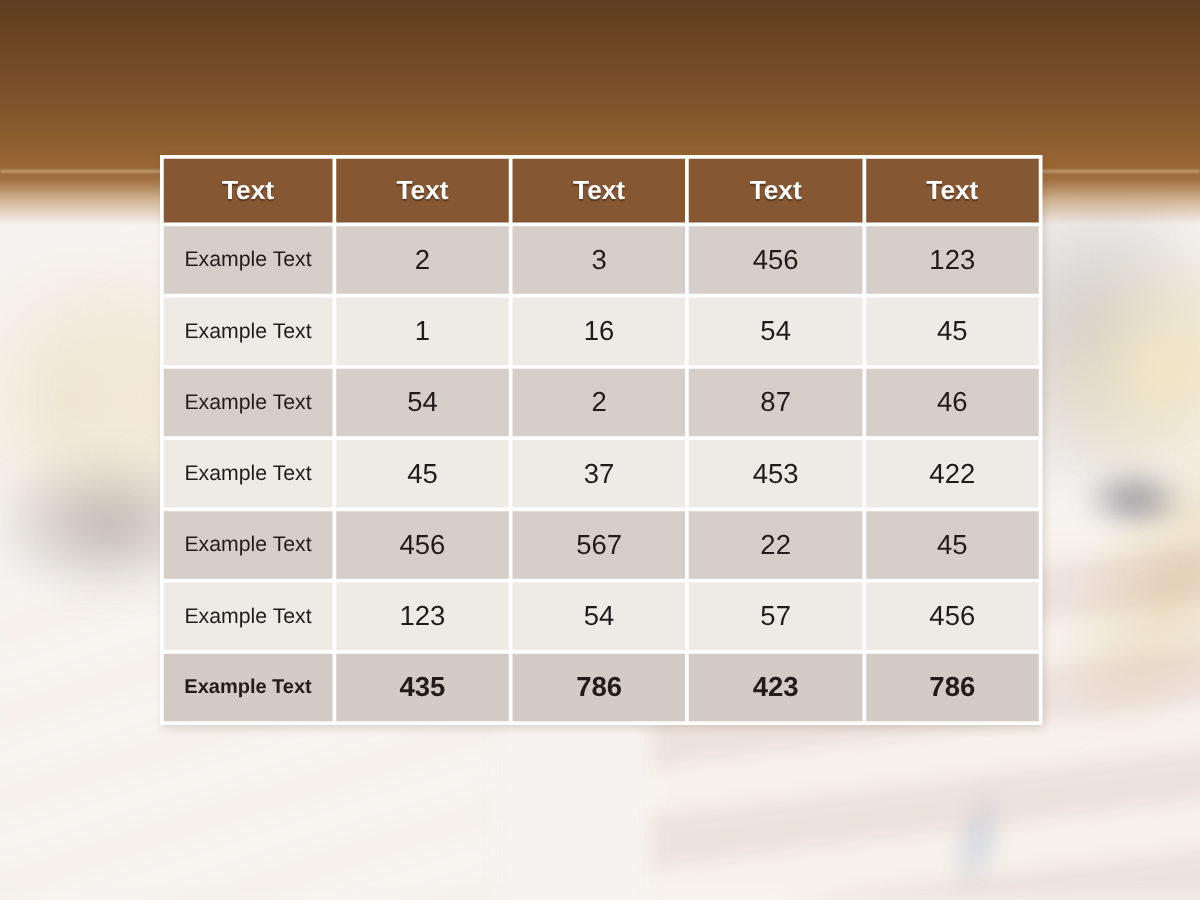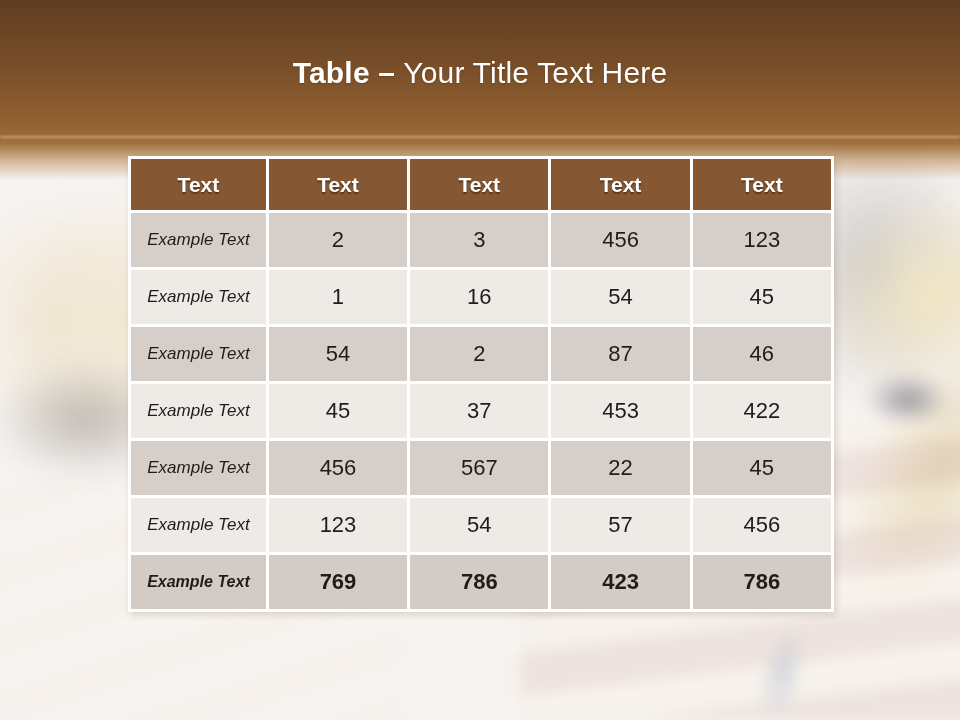--- a/index.html
+++ b/index.html
@@ -98,21 +98,21 @@
     font-size: 30px;
     letter-spacing: 0.2px;
     text-shadow: 0 1px 2px rgba(60,35,10,0.3);
     white-space: pre;
   }
   .title-keyword { font-weight: bold; }
   .title-rest { font-weight: normal; }
 
   
   .table-wrap {
-    position: absolute; left: 128px; top: 156px; width: 706px;
+    position: absolute; left: 128px; top: 124px; width: 706px;
     background: #ffffff;
     box-shadow: 2px 3px 7px rgba(90,60,30,0.18);
   }
   table.data-table {
     width: 100%;
     border-collapse: separate;
     border-spacing: 3px;
     table-layout: fixed;
   }
   table.data-table col.c0 { width: 19.6%; }
@@ -124,21 +124,21 @@
   }
   thead th {
     height: 51px;
     background: #855732;
     color: #ffffff;
     font-size: 21px;
     font-weight: bold;
     text-shadow: 0 2px 1px rgba(0,0,0,0.35);
   }
   tbody td { height: 54px; color: #211c1a; }
-  tbody td.label-cell { font-size: 17px; font-style: italic; }
+  tbody td.label-cell { font-size: 17px; }
   tbody td.value-cell { font-size: 22px; }
   tbody tr:nth-child(odd) td  { background: #d6cec9; }
   tbody tr:nth-child(even) td { background: #eeebe7; }
   tbody tr.emphasis td { font-weight: bold; background: #d3cbc6; }
   tbody tr.emphasis td.label-cell { font-size: 16px; }
 </style>
 </head>
 <body>
 
 <div class="slide">
@@ -150,21 +150,20 @@
   <div class="photo-blob blob-right-knee"></div>
   <div class="photo-blob blob-right-leg"></div>
   <div class="photo-blob blob-right-dark"></div>
   <div class="photo-blob blob-floor-planks"></div>
   <div class="photo-blob blob-bottom-left"></div>
   <div class="photo-blob blob-floor-streak"></div>
 
   <div class="top-band"></div>
   <div class="band-highlight"></div>
 
-  <div class="slide-title"><span class="title-keyword">Table –</span><span class="title-rest"> Your Title Text Here</span></div>
 
   <div class="table-wrap">
     <table class="data-table">
       <colgroup>
         <col class="c0">
           <col class="cn">
           <col class="cn">
           <col class="cn">
           <col class="cn">
       </colgroup>
@@ -215,21 +214,21 @@
         </tr>
         <tr>
           <td class="label-cell">Example Text</td>
           <td class="value-cell">123</td>
           <td class="value-cell">54</td>
           <td class="value-cell">57</td>
           <td class="value-cell">456</td>
         </tr>
         <tr class="emphasis">
           <td class="label-cell">Example Text</td>
-          <td class="value-cell">769</td>
+          <td class="value-cell">435</td>
           <td class="value-cell">786</td>
           <td class="value-cell">423</td>
           <td class="value-cell">786</td>
         </tr>
       </tbody>
     </table>
   </div>
 
 </div>
 

